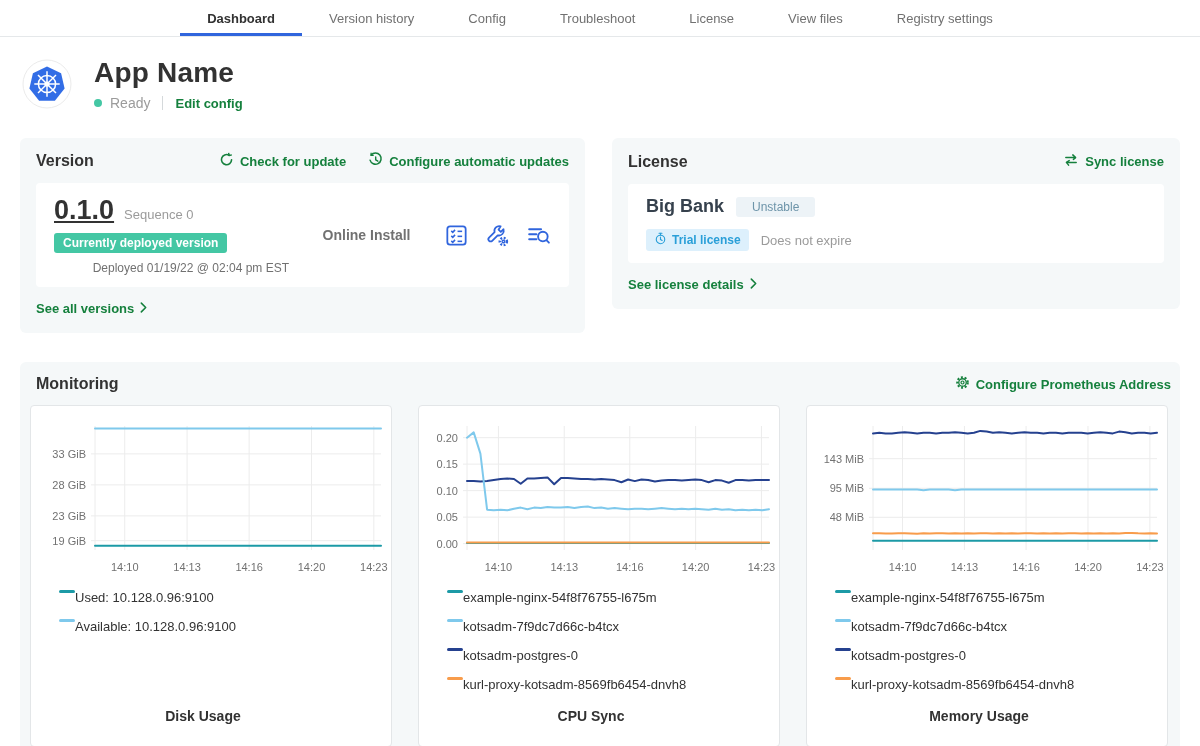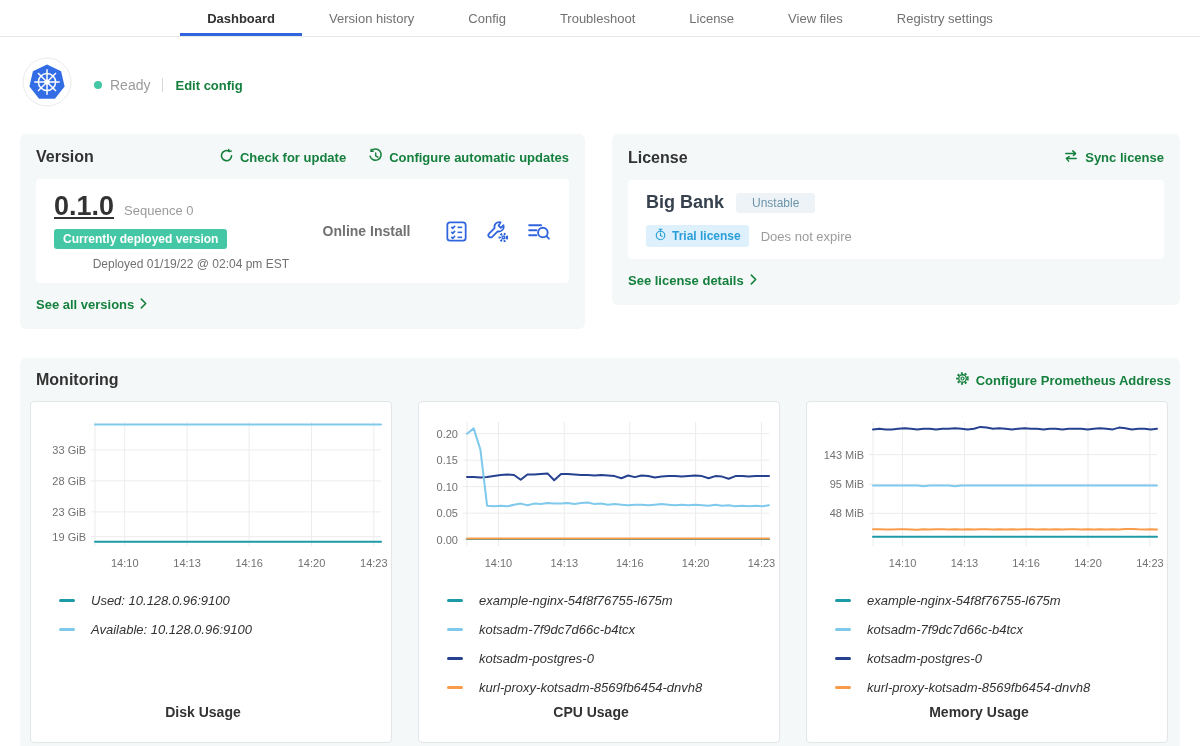--- a/index.html
+++ b/index.html
@@ -54,21 +54,21 @@
   .badge-trial { background:#ddf0fc; color:#2a9fd8; font-size:12px; font-weight:600;
     padding:3px 8px; border-radius:3px; display:inline-flex; align-items:center; gap:5px; }
   .lic-expiry { font-size:13px; color:#9b9b9b; }
 
   
   .monitoring { margin:29px 20px 0; padding:13px 9px 14px 16px; }
   .charts-row { display:flex; gap:26px; margin:12px 0 0 -6px; justify-content:flex-start; }
   .chart-card { width:362px; height:342px; background:#fff; border:1px solid #e3e6e8;
     border-radius:4px; position:relative; padding:6px 0 0 0; }
   .legend { margin:12px 0 0 28px; }
-  .legend-item { display:flex; align-items:center; gap:16px; height:29px;font-style:italic; }
+  .legend-item { display:flex; gap:0; height:29px; }
   .legend-dash { width:16px; height:3px; border-radius:2px; flex:0 0 auto; }
   .legend-label { font-size:13px; color:#323232; }
   .chart-title { position:absolute; bottom:22px; left:0; right:16px; text-align:center;
     font-size:14px; font-weight:700; }
   svg.chart { display:block; }
 </style>
 </head>
 <body>
 
 <nav class="topnav">
@@ -96,20 +96,21 @@
         <line x1="25" y1="25" x2="34" y2="34"></line>
         <line x1="25" y1="25" x2="25" y2="37.7"></line>
         <line x1="25" y1="25" x2="16" y2="34"></line>
         <line x1="25" y1="25" x2="12.3" y2="25"></line>
         <line x1="25" y1="25" x2="16" y2="16"></line>
       </g>
       <circle cx="25" cy="25" r="2.6" fill="#ffffff"></circle>
     </svg>
   </div>
   <div>
+    <div class="app-title">App Name</div>
     <div class="status-row">
       <span class="dot"></span>
       <span>Ready</span>
       <span class="vdiv"></span>
       <a class="link">Edit config</a>
     </div>
   </div>
 </header>
 
 <div class="cards-row">
@@ -325,21 +326,21 @@
           </div>
           <div class="legend-item">
             <span class="legend-dash" style="background: rgb(37, 65, 143);"></span>
             <span class="legend-label">kotsadm-postgres-0</span>
           </div>
           <div class="legend-item">
             <span class="legend-dash" style="background: rgb(248, 156, 75);"></span>
             <span class="legend-label">kurl-proxy-kotsadm-8569fb6454-dnvh8</span>
           </div>
         </div>
-        <div class="chart-title">CPU Usage</div>
+        <div class="chart-title">CPU Sync</div>
       </div>
       <div class="chart-card">
         <svg width="360" height="166" viewBox="0 0 360 166" class="chart">
           <line x1="66" y1="14" x2="66" y2="138" stroke="#ececec" stroke-width="1"></line>
           <line x1="95.536" y1="14" x2="95.536" y2="138" stroke="#ececec" stroke-width="1"></line>
           <line x1="157.448" y1="14" x2="157.448" y2="138" stroke="#ececec" stroke-width="1"></line>
           <line x1="219.07600000000002" y1="14" x2="219.07600000000002" y2="138" stroke="#ececec" stroke-width="1"></line>
           <line x1="280.988" y1="14" x2="280.988" y2="138" stroke="#ececec" stroke-width="1"></line>
           <line x1="342.9" y1="14" x2="342.9" y2="138" stroke="#ececec" stroke-width="1"></line>
           <line x1="62" y1="46.69651741293533" x2="350" y2="46.69651741293533" stroke="#ececec" stroke-width="1"></line>

